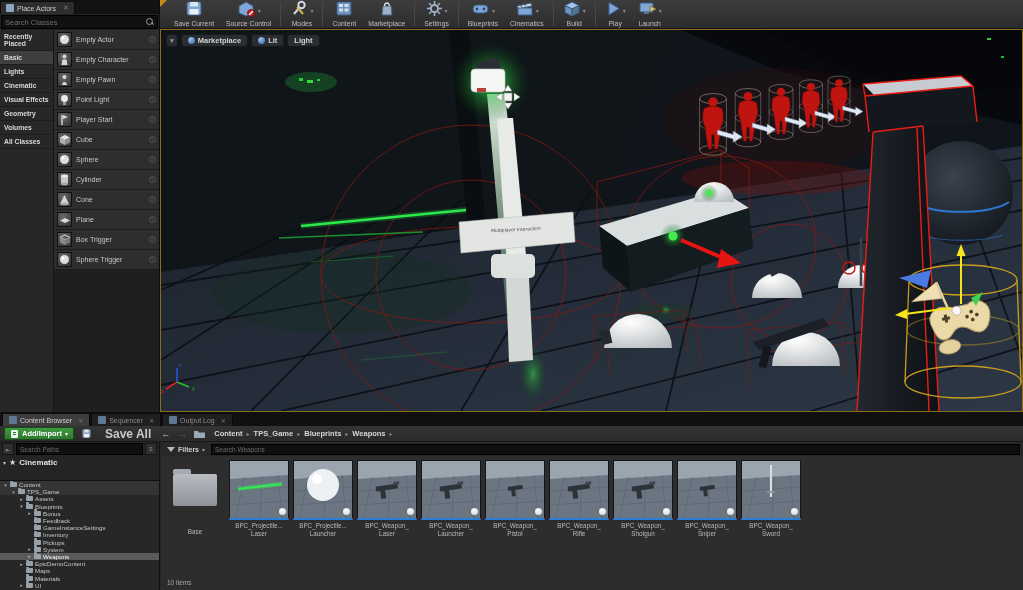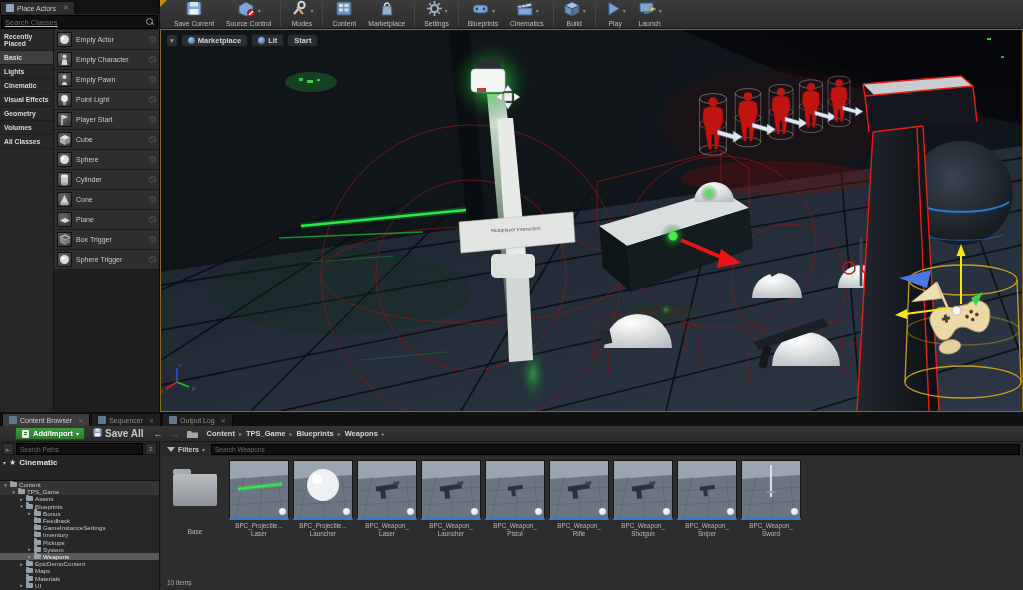--- a/index.html
+++ b/index.html
@@ -7,21 +7,21 @@
     font-family:"Liberation Sans","DejaVu Sans",sans-serif; -webkit-font-smoothing:none; }
   .abs { position:absolute; }
 
   
   #place-actors { left:0; top:0; width:160px; height:412px; background:#242424; border-right:1px solid #0c0c0c; }
   .pa-tabbar { height:14px; background:#121212; display:flex; align-items:flex-end; }
   .pa-tab { height:13px; background:#2d2d2d; display:flex; align-items:center; gap:3px; padding:0 5px; border:1px solid #0a0a0a; border-bottom:none; }
   .pa-tab .t-label { font-size:7px; color:#cfcfcf; }
   .pa-tab .t-close { font-size:7px; color:#777; margin-left:4px; }
   .pa-search { margin:1px; height:14px; background:#101010; border:1px solid #000; display:flex; align-items:center; padding:0 3px; }
-  .pa-search input { flex:1; background:transparent; border:none; outline:none; color:#bbb; font-size:7.5px; font-family:inherit;text-decoration:underline; }
+  .pa-search input { flex:1; background:transparent; border:none; outline:none; color:#bbb; font-size:7.5px; font-family:inherit; }
   .pa-search input::placeholder { color:#6f6f6f; }
   .mag { width:8px; height:8px; position:relative; flex:none; }
   .mag::before { content:""; position:absolute; left:0; top:0; width:5px; height:5px; border:1.2px solid #9a9a9a; border-radius:50%; }
   .mag::after { content:""; position:absolute; left:5px; top:5px; width:3px; height:1.2px; background:#9a9a9a; transform:rotate(45deg); }
   .pa-body { display:flex; height:calc(100% - 30px); }
   .pa-cats { width:54px; background:#272727; border-right:1px solid #161616; }
   .pa-cat { font-size:6.8px; font-weight:bold; color:#d8d8d8; padding:3px 3px 3px 4px; border-bottom:1px solid #1d1d1d; cursor:default; }
   .pa-cat.sel { background:#3f3f3f; }
   .pa-items { flex:1; background:#1f1f1f; overflow:hidden; }
   .pa-item { height:20px; background:#2e2e2e; border-bottom:1px solid #1c1c1c; display:flex; align-items:center; gap:4px; padding:0 3px; }
@@ -48,23 +48,23 @@
 
   
   #bottom { left:0; top:412px; width:1023px; height:178px; background:#262626; }
   #b-tabbar { height:14px; background:#101010; display:flex; align-items:flex-end; gap:1px; padding-left:2px; }
   .b-tab { height:13px; display:flex; align-items:center; gap:3px; padding:0 6px; border:1px solid #090909; border-bottom:none; }
   .b-tab.active { background:#3d3d3d; }
   .b-tab.inactive { background:#1f1f1f; }
   .b-tab .t-label { font-size:7px; color:#d0d0d0; }
   .b-tab.inactive .t-label { color:#8f8f8f; }
   .t-icon { width:8px; height:8px; flex:none; background:#5e7894; border-radius:1px; }
-  #b-toolbar { height:16px; background:linear-gradient(#343434,#2a2a2a); border-bottom:1px solid #191919; display:flex; align-items:center; gap:4px; padding:0 15px; }
+  #b-toolbar { height:16px; background:linear-gradient(#343434,#2a2a2a); border-bottom:1px solid #191919; display:flex; align-items:center; gap:4px; padding:0 4px; }
   #add-import { background:linear-gradient(#3f9a3f,#2c7a2e); border:1px solid #1d4a1e; border-radius:2px; color:#fff; font-size:7.5px; font-weight:bold; height:13px; display:flex; align-items:center; gap:3px; padding:0 5px; }
-  #save-all { display:flex; gap:3px; color:#c9c9c9; font-size:10px; font-weight:bold; padding:0 4px; }
+  #save-all { display:flex; align-items:center; gap:14px; color:#c9c9c9; font-size:12px; font-weight:bold; padding:0 4px; }
   .nav-arrow { font-size:9px; color:#c2c2c2; padding:0 2px; }
   .nav-arrow.dim { color:#5d5d5d; }
   #crumbs { display:flex; align-items:center; gap:4px; margin-left:4px; }
   .crumb { font-size:7.5px; font-weight:bold; color:#d6d6d6; }
   .crumb-sep { font-size:6px; color:#8a8a8a; }
   #b-left { position:absolute; left:0; top:30px; width:160px; height:148px; background:#242424; border-right:1px solid #121212; }
   .paths-row { height:14px; display:flex; align-items:center; gap:2px; padding:1px 2px; }
   .paths-row input { flex:1; height:12px; background:#0f0f0f; border:1px solid #000; color:#bbb; font-size:6.5px; padding:0 3px; font-family:inherit; outline:none; }
   .paths-row input::placeholder { color:#6c6c6c; }
   .tiny-btn { width:12px; height:12px; background:#2f2f2f; border:1px solid #171717; color:#9a9a9a; font-size:6px; display:flex; align-items:center; justify-content:center; }
@@ -619,21 +619,21 @@
     <div class="vp-btn sq">▾</div>
     <div class="vp-btn">
       <span class="dot"></span>
       <span>Marketplace</span>
     </div>
     <div class="vp-btn">
       <span class="dot"></span>
       <span>Lit</span>
     </div>
     <div class="vp-btn">
-      <span>Start</span>
+      <span>Light</span>
     </div>
   </div>
 </div>
 
 <div id="bottom" class="abs">
   <div id="b-tabbar">
       <div class="b-tab active">
         <span class="t-icon"></span>
         <span class="t-label">Content Browser</span>
         <span class="t-close" style="font-size: 6px; color: rgb(119, 119, 119); margin-left: 3px;">✕</span>

